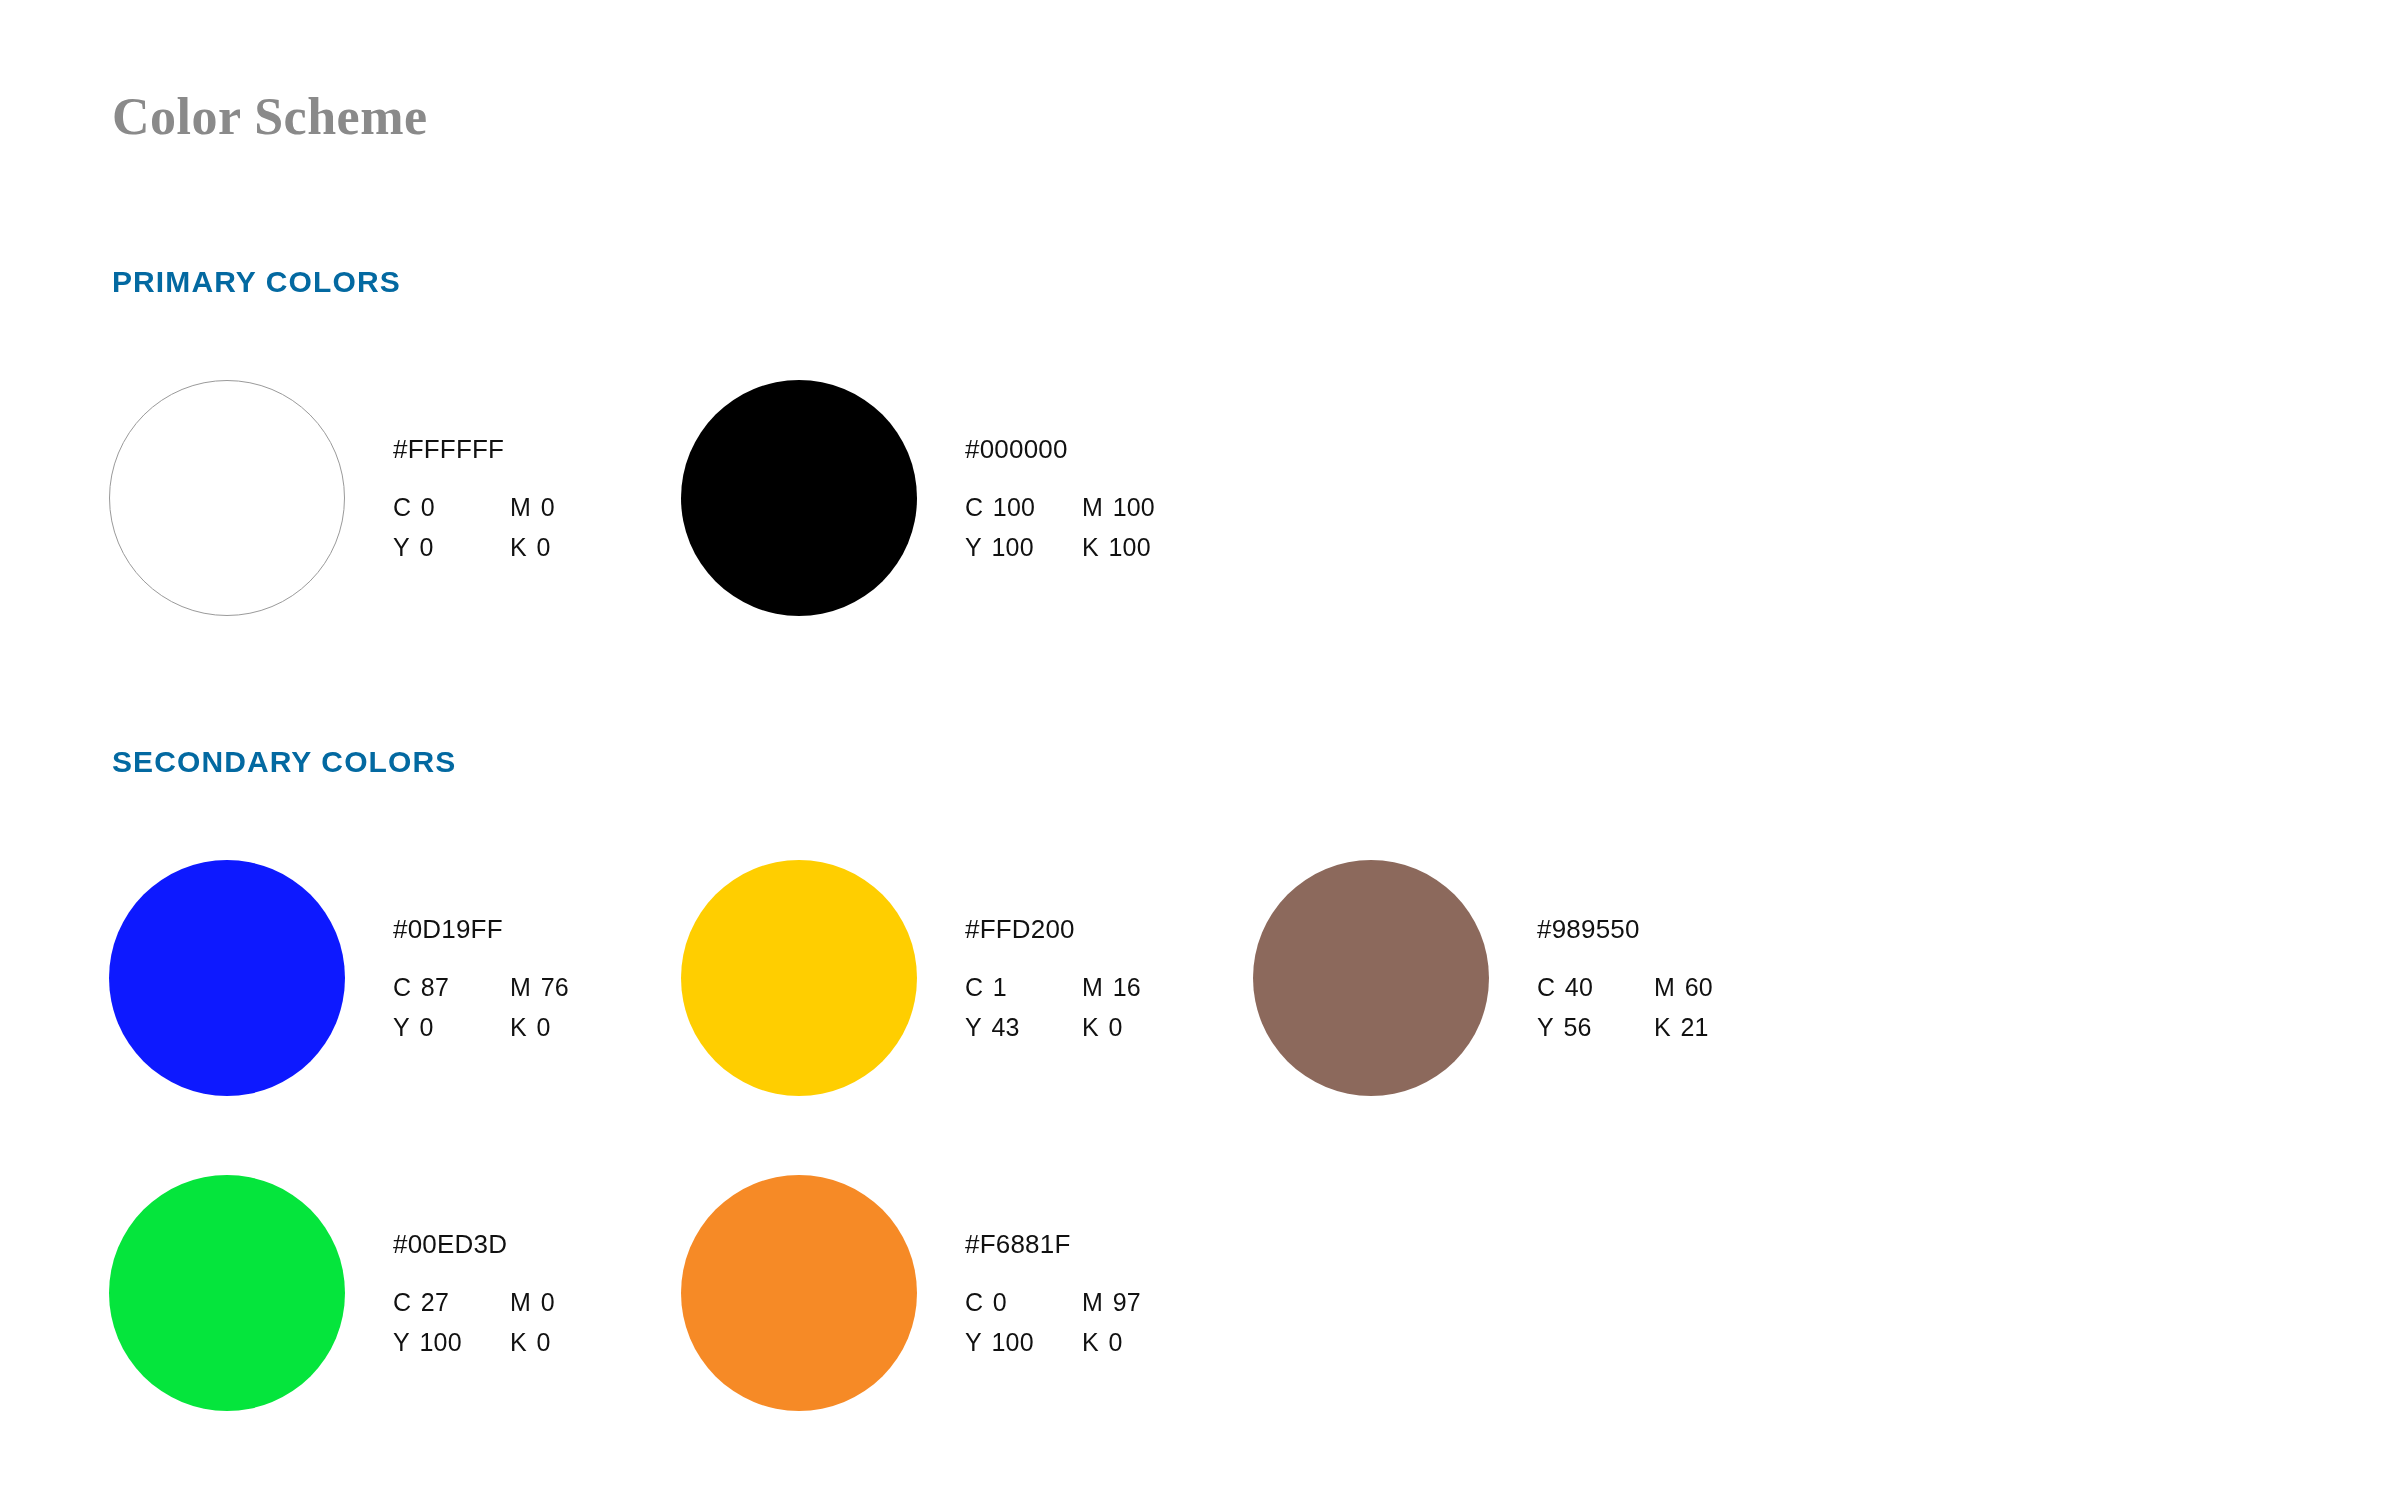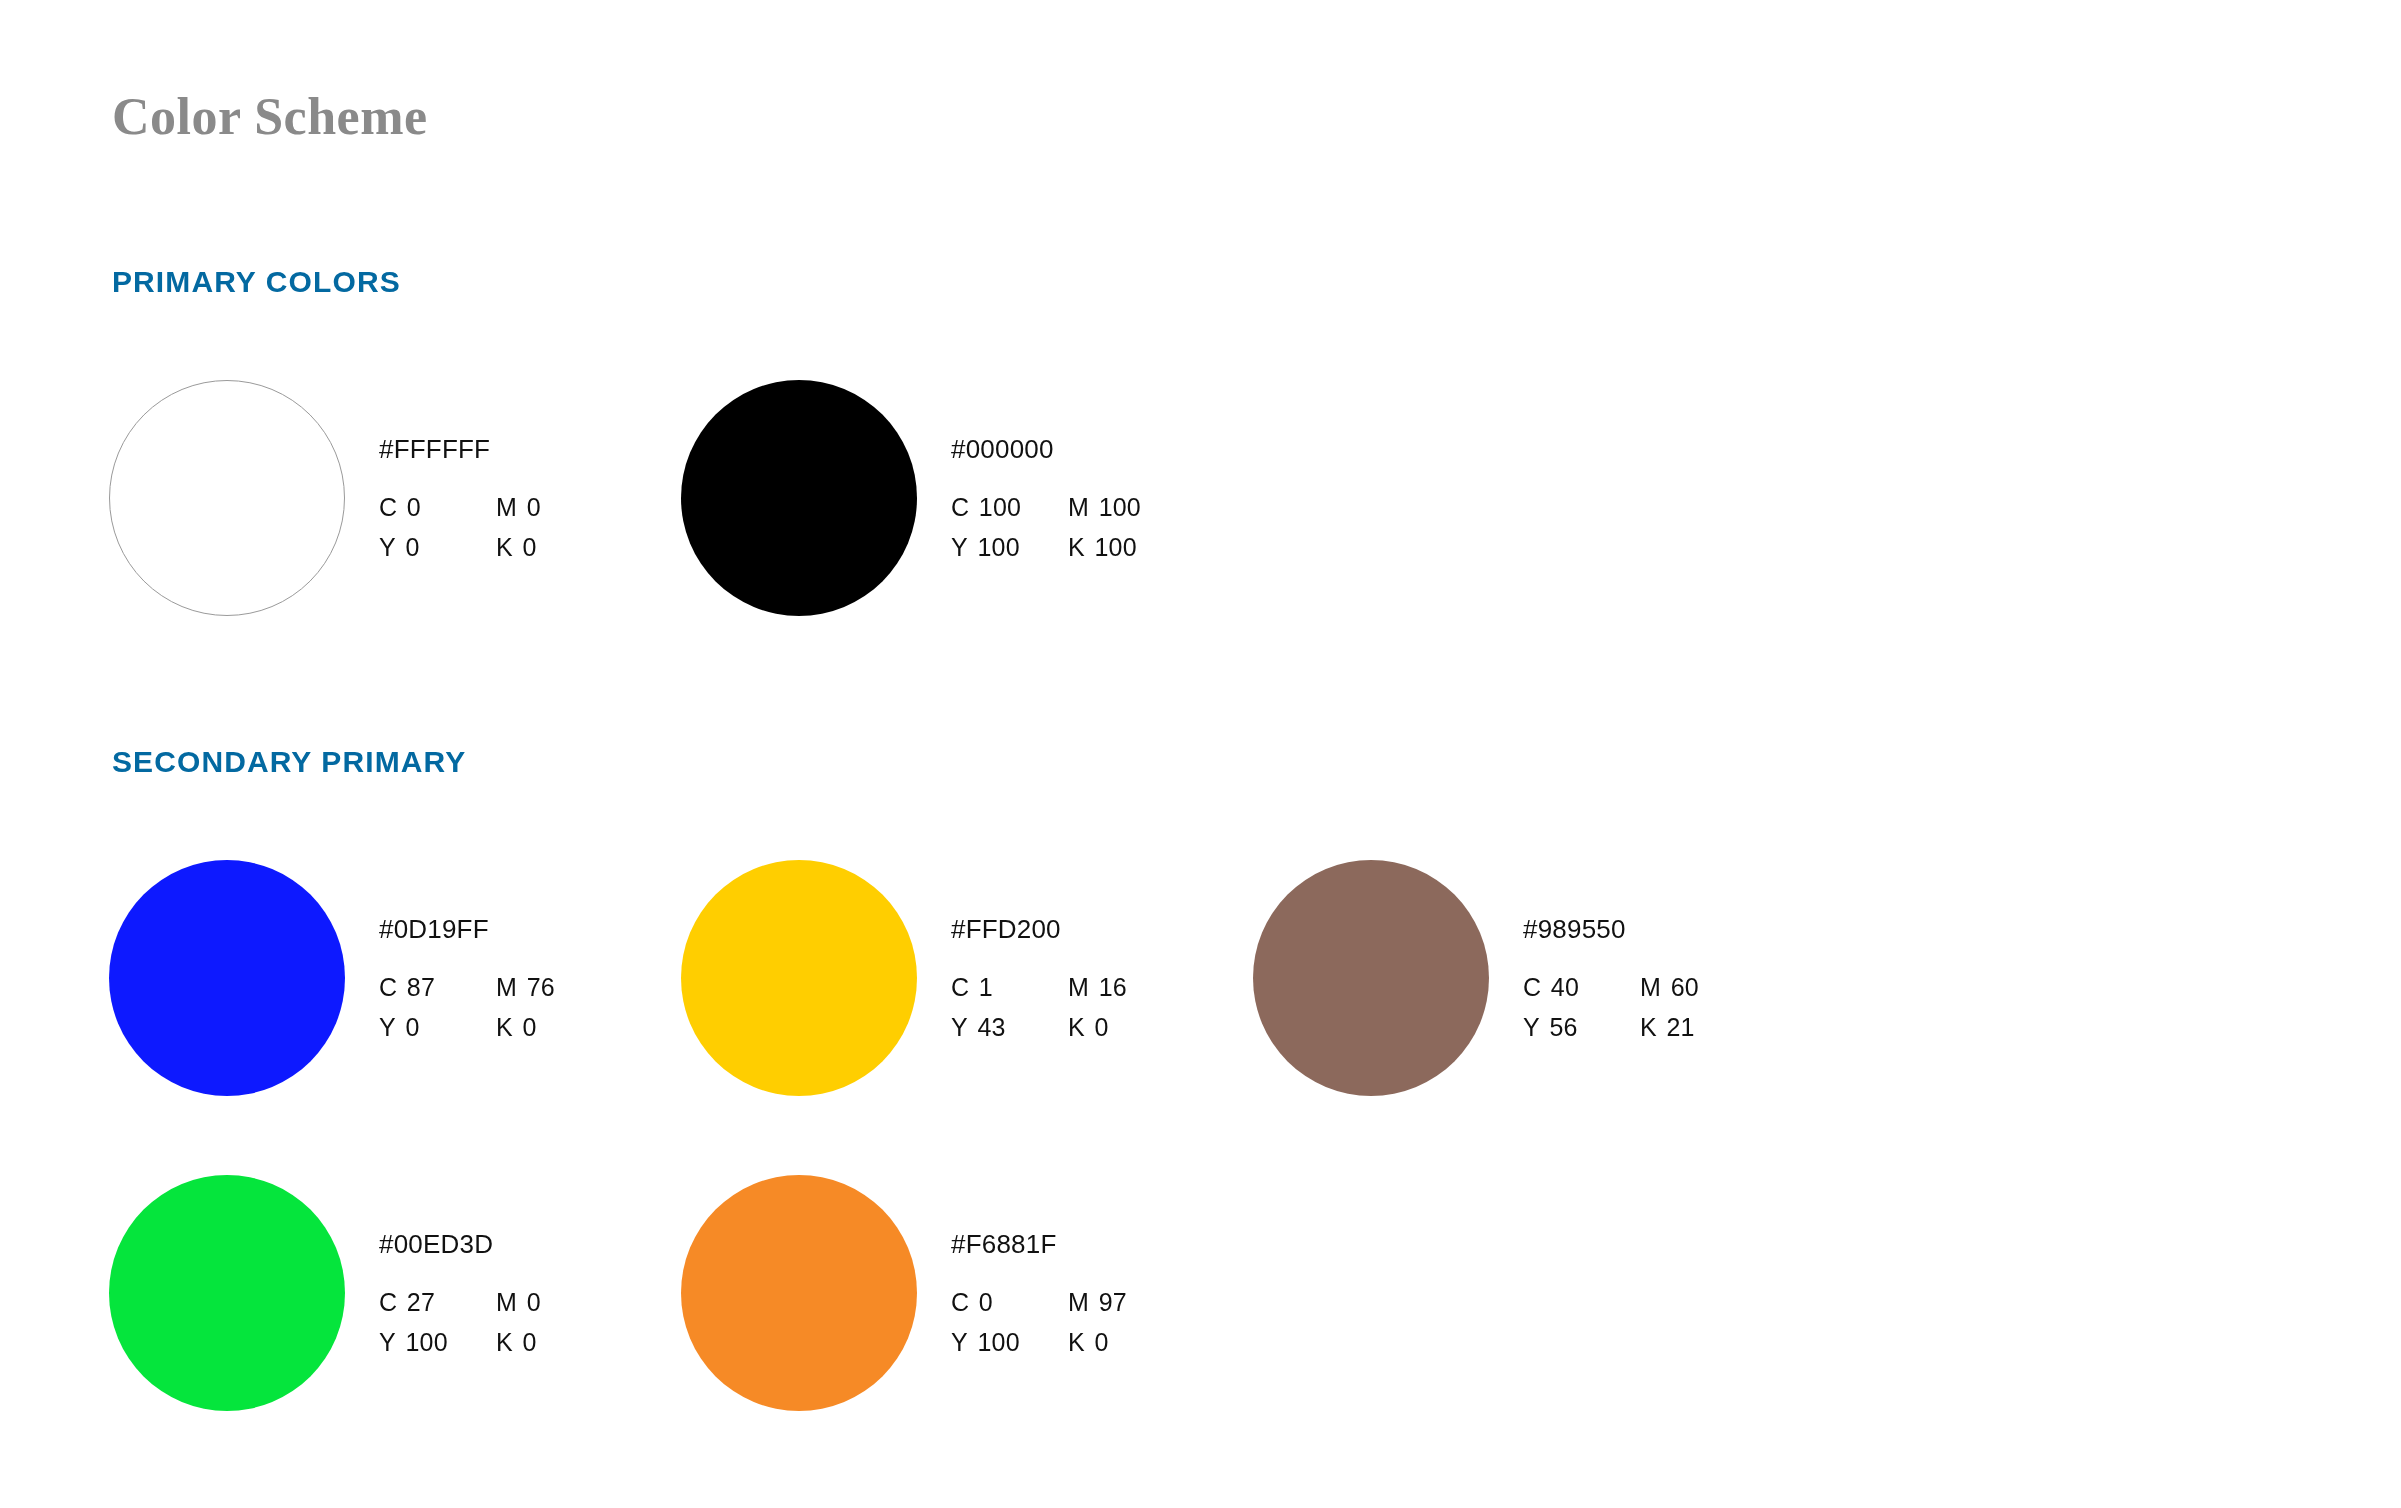--- a/index.html
+++ b/index.html
@@ -82,21 +82,21 @@
     height: 236px;
     border-radius: 50%;
     flex: 0 0 236px;
     box-sizing: border-box;
   }
   .swatch-dot.outlined {
     border: 1px solid #9a9a9a;
   }
 
   .swatch-info {
-    margin-left: 34px;
+    margin-left: 48px;
     display: flex;
     flex-direction: column;
     justify-content: center;
   }
 
   .swatch-hex {
     font-family: "Liberation Sans", sans-serif;
     font-size: 26px;
     font-weight: 400;
     color: #111111;
@@ -188,21 +188,21 @@
               <span class="cmyk-val">100</span>
             </span>
           </div>
         </div>
       </div>
 
     </div>
   </div>
 
   <div class="section section-secondary">
-    <div class="section-title">SECONDARY PRIMARY</div>
+    <div class="section-title">SECONDARY COLORS</div>
 
     <div class="swatch-grid row-gap-lg">
 
       <div class="swatch">
         <div class="swatch-dot" style="background: rgb(13, 25, 255);"></div>
         <div class="swatch-info">
           <div class="swatch-hex">#0D19FF</div>
           <div class="cmyk-row">
             <span class="cmyk-cell">
               <span class="cmyk-key">C</span>

